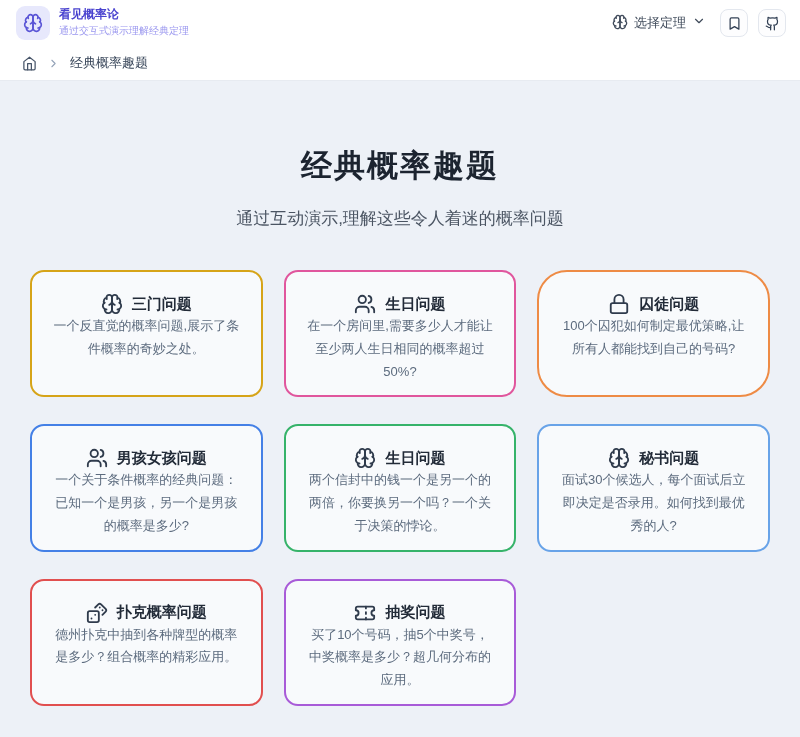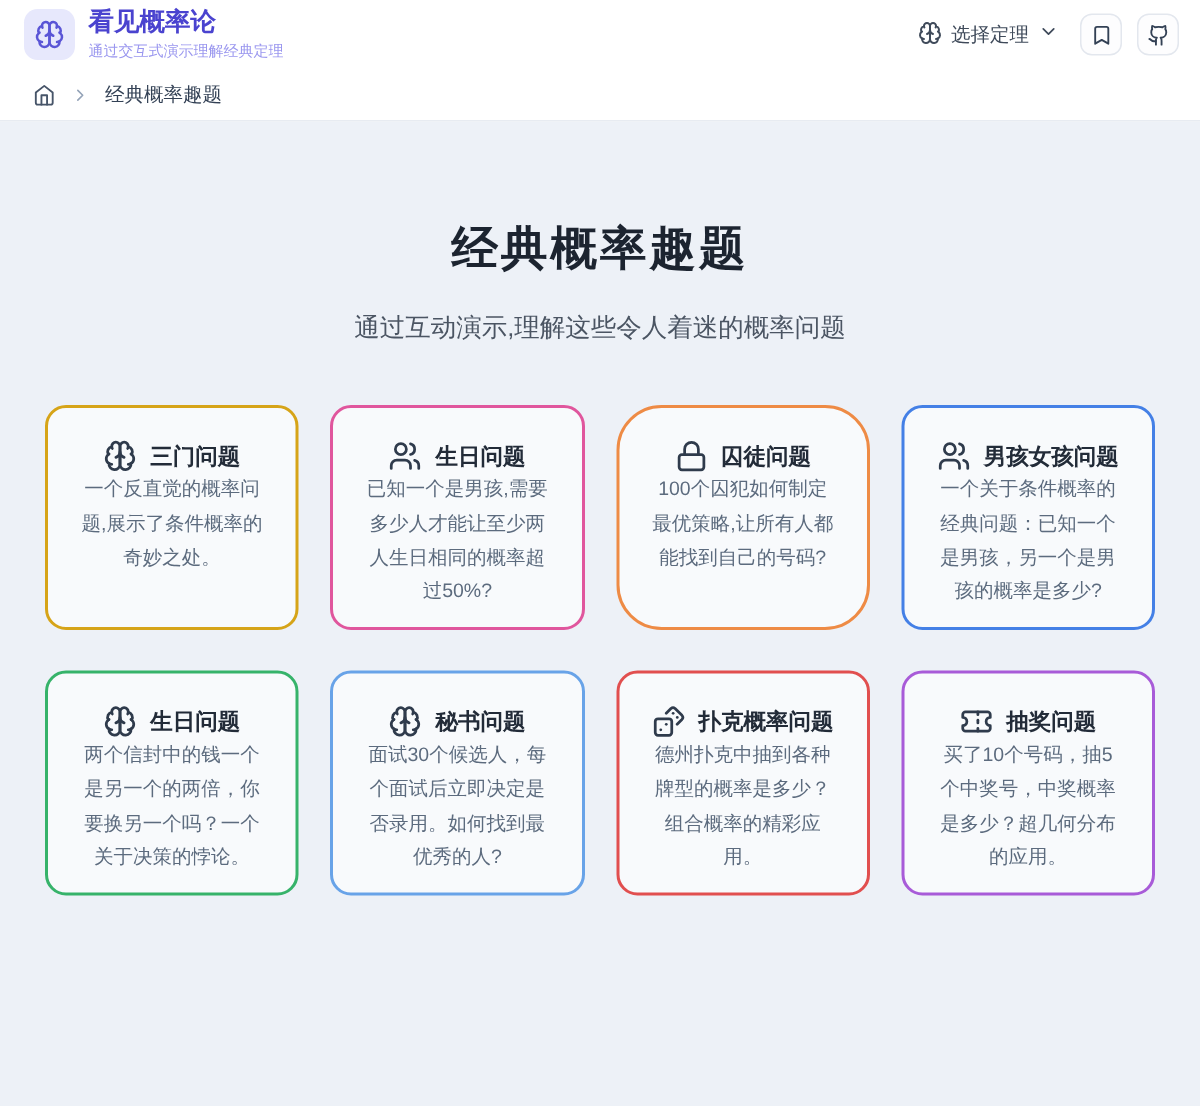--- a/index.html
+++ b/index.html
@@ -16,21 +16,21 @@
   .header {
     display: flex; justify-content: space-between; align-items: center;
     height: 46px; padding: 0 14px 0 16px; background: #ffffff;
   }
   .logo-group { display: flex; align-items: center; gap: 9px; }
   .logo-badge {
     width: 34px; height: 34px; border-radius: 9px;
     background: #e7e8fc; color: #5a55d6;
     display: flex; align-items: center; justify-content: center;
   }
-  .app-title { font-size: 17px; font-weight: bold; color: #4a43cf; line-height: 1.15; }
+  .app-title { font-size: 12px; font-weight: bold; color: #4a43cf; line-height: 1.15; }
   .app-subtitle { font-size: 10px; color: #9a97ef; margin-top: 2px; }
   .header-right { display: flex; align-items: center; gap: 10px; }
   .selector {
     display: flex; align-items: flex-start; gap: 6px;
     color: #3f4a5a; font-size: 13px; cursor: pointer; padding: 4px 4px;
   }
   .selector .sel-icon { color: #3f4a5a; }
   .icon-btn {
     width: 28px; height: 28px; border: 1px solid #e3e7ee; background: #fdfdfe;
     border-radius: 8px; display: flex; align-items: center; justify-content: center;
@@ -48,21 +48,21 @@
 
   
   .main { padding-top: 64px; }
   .hero-title {
     text-align: center; font-size: 31px; font-weight: bold;
     color: #1c2430; margin: 0; letter-spacing: 2px;
   }
   .hero-subtitle { text-align: center; font-size: 17px; color: #4b5563; margin-top: 20px; }
 
   .grid {
-    display: grid; grid-template-columns: repeat(4, 1fr);
+    display: grid; grid-template-columns: repeat(3, 1fr);
     gap: 27px 21px; padding: 0 30px; margin-top: 40px;
   }
   .card {
     background: #f8fafc; border: 2px solid #999; border-radius: 14px;
     padding: 16px 16px 12px; text-align: center; cursor: pointer;
   }
   .card-head { display: flex; align-items: center; justify-content: center; gap: 9px; margin-top: 5px; }
   .card-icon { color: #2f3b4c; display: flex; }
   .card-title { font-size: 15px; font-weight: bold; color: #222b38; }
   .card-desc {
@@ -180,21 +180,21 @@
       <span class="card-icon">
             <svg width="22" height="22" viewBox="0 0 24 24" fill="none" stroke="currentColor" stroke-width="2" stroke-linecap="round" stroke-linejoin="round">
               <path d="M16 21v-2a4 4 0 0 0-4-4H6a4 4 0 0 0-4 4v2"></path>
               <circle cx="9" cy="7" r="4"></circle>
               <path d="M22 21v-2a4 4 0 0 0-3-3.87"></path>
               <path d="M16 3.13a4 4 0 0 1 0 7.75"></path>
             </svg>
           </span>
       <span class="card-title">生日问题</span>
     </div>
-    <div class="card-desc">已知一个是男孩,需要多少人才能让至少两人生日相同的概率超过50%?</div>
+    <div class="card-desc">在一个房间里,需要多少人才能让至少两人生日相同的概率超过50%?</div>
   </div>
 
   <div class="card" style="border-color: rgb(238, 139, 69); border-radius: 30px;">
     <div class="card-head">
       <span class="card-icon">
             <svg width="22" height="22" viewBox="0 0 24 24" fill="none" stroke="currentColor" stroke-width="2" stroke-linecap="round" stroke-linejoin="round">
               <rect width="18" height="11" x="3" y="11" rx="2" ry="2"></rect>
               <path d="M7 11V7a5 5 0 0 1 10 0v4"></path>
             </svg>
           </span>

